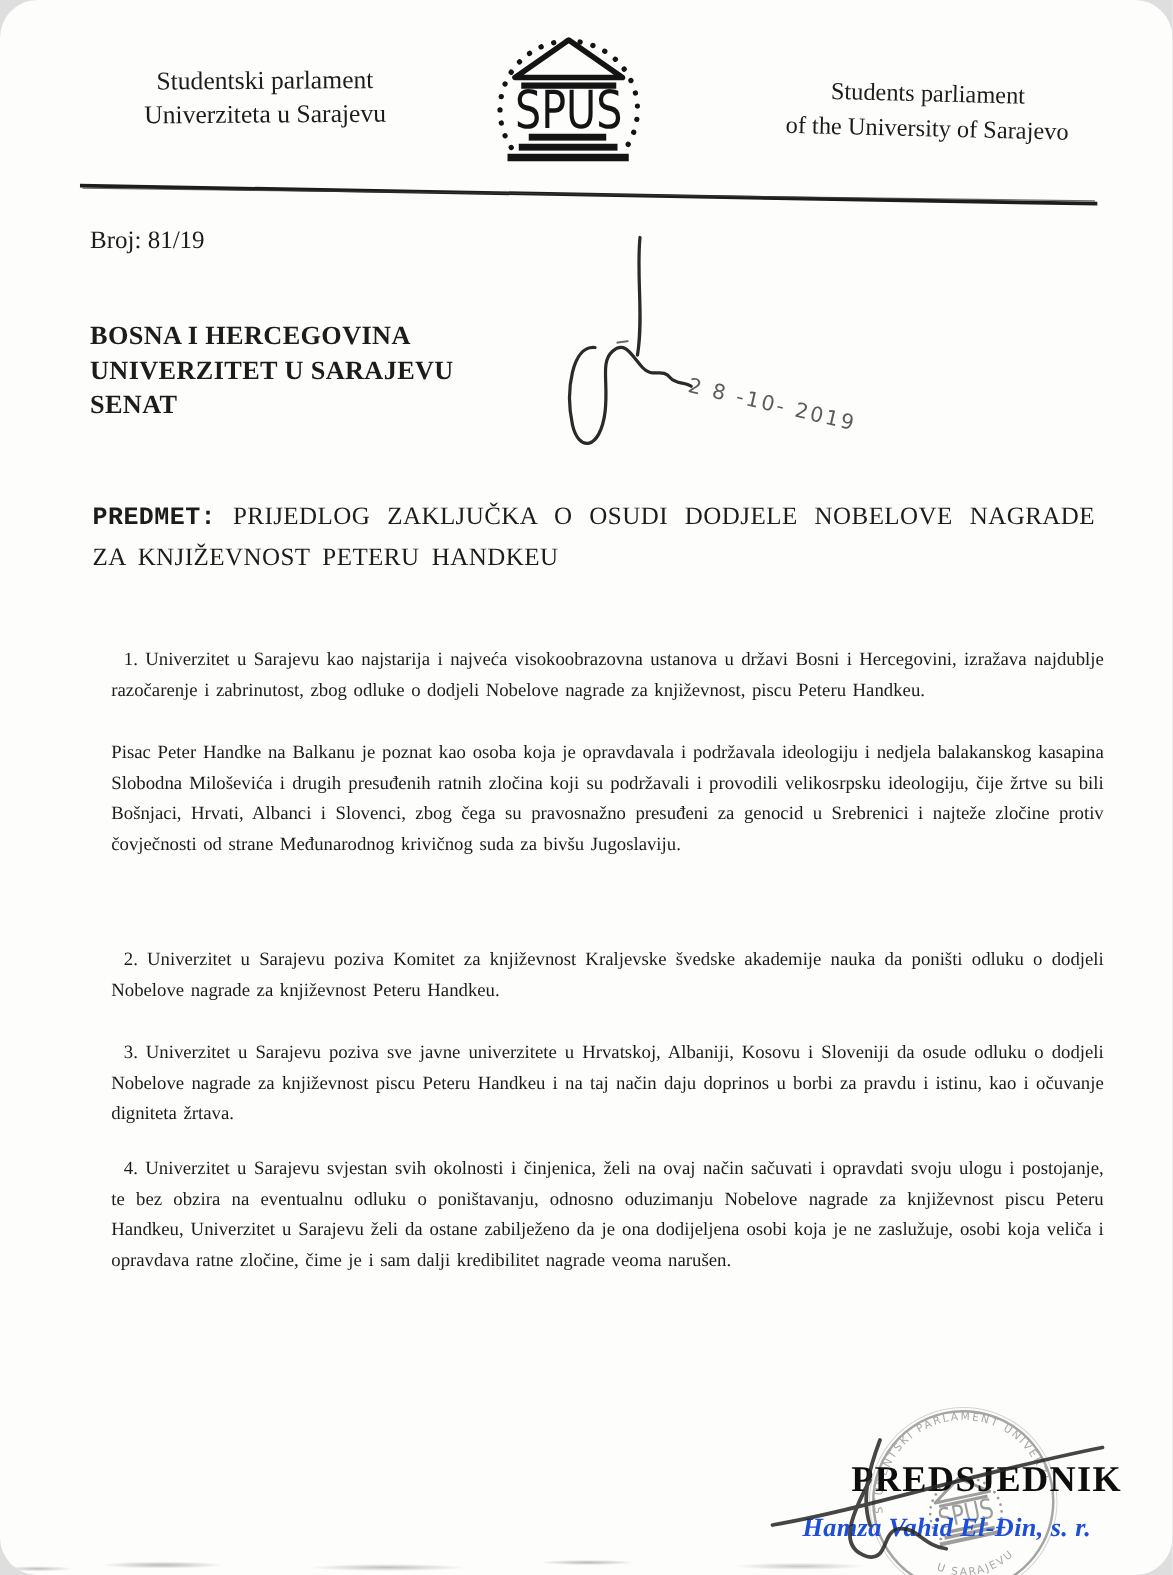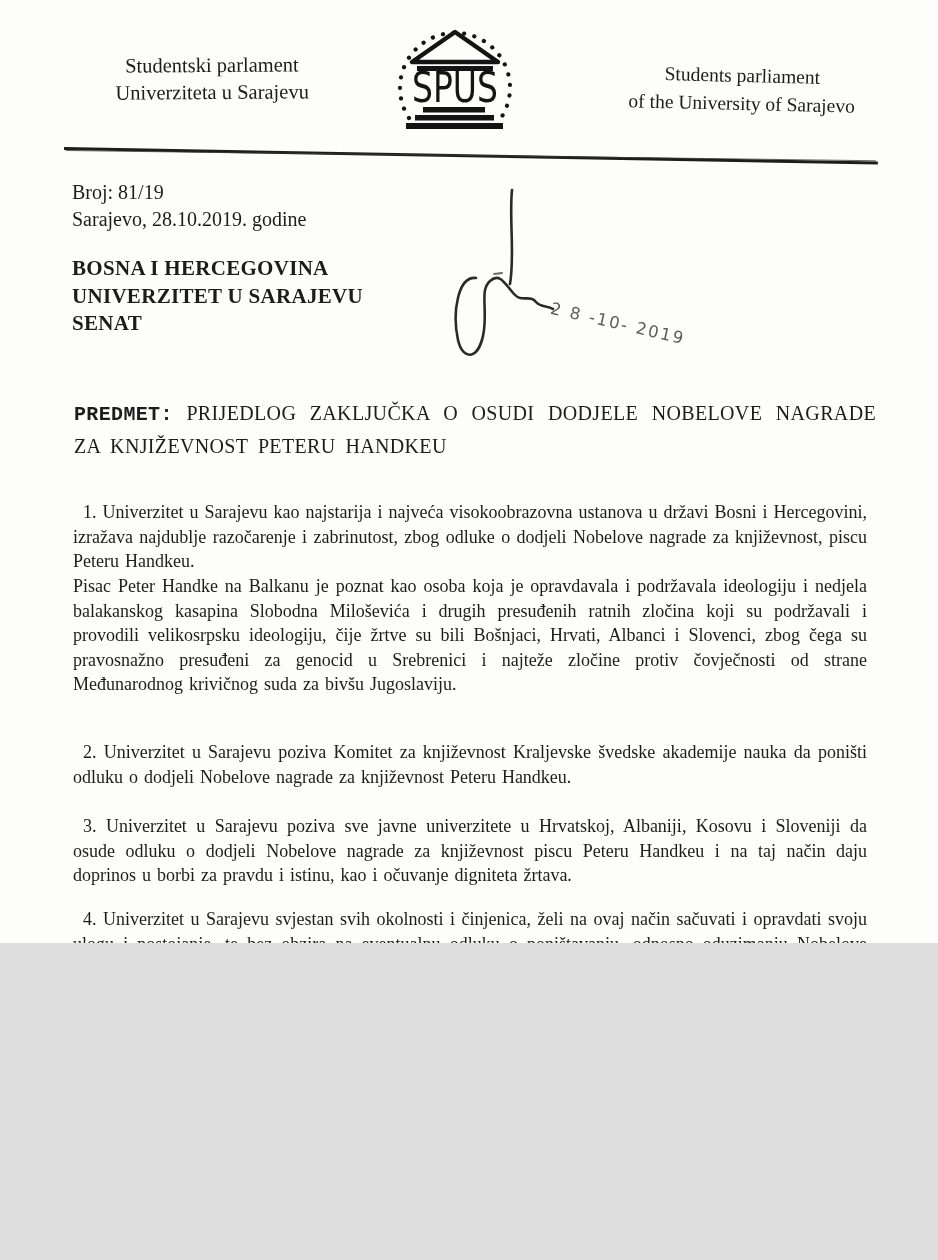--- a/index.html
+++ b/index.html
@@ -1,19 +1,19 @@
 <!DOCTYPE html>
 <html><head>
 <meta charset="utf-8">
 <style>
   html,body{margin:0;padding:0;background:#dedede;}
   .page{
-    position:relative;width:938px;height:943px;background:#fdfdfc;
+    position:relative;width:938px;height:1260px;background:#fdfdfc;
     font-family:"Liberation Serif","DejaVu Serif",serif;color:#1c1c1c;
-    overflow:hidden;margin:0 auto;
+    overflow:hidden;margin:0 auto;border-radius:30px;
   }
   
   .hdr-left{position:absolute;left:94px;top:52px;width:236px;text-align:center;
     font-size:20.5px;line-height:27px;transform:rotate(-.4deg);}
   .hdr-right{position:absolute;left:606px;top:62px;width:272px;text-align:center;
     font-size:19.5px;line-height:28px;transform:rotate(1.4deg);}
   .logo{position:absolute;left:392px;top:12px;}
   .divider{position:absolute;left:64px;top:147px;width:814px;height:2.6px;background:#1d1d1d;
     transform:rotate(1.02deg);transform-origin:left center;}
   .divider2{position:absolute;left:66px;top:150px;width:810px;height:1.4px;background:#3a3a3a;
@@ -24,21 +24,21 @@
   .org{position:absolute;left:72px;top:255px;font-weight:bold;font-size:21px;
     line-height:27.5px;letter-spacing:.3px;}
   .sigmark{position:absolute;left:450px;top:182px;}
   .datestamp{position:absolute;left:549px;top:314px;transform:rotate(13deg);
     font-family:"DejaVu Sans",sans-serif;font-size:16.5px;letter-spacing:2px;
     color:#3f3f3f;opacity:.85;white-space:nowrap;}
   
   .subject{position:absolute;left:74px;top:398px;width:802px;margin:0;
     font-size:20px;line-height:30.5px;text-align:justify;letter-spacing:.35px;word-spacing:4.5px;}
   .subject .lbl{font-weight:bold;font-family:Liberation Mono, monospace;}
-  .para{position:absolute;left:73px;width:794px;margin:0;font-size:18px;
+  .para{position:absolute;left:73px;width:794px;margin:16px;font-size:15px;
     line-height:24.6px;text-align:justify;word-spacing:1.5px;}
   .ind{text-indent:10px;}
   .pa{top:500px;} .pb{top:574px;} .p2{top:740px;} .p3{top:814px;} .p4{top:907px;} .p5{top:1049px;}
   
   .stamp{position:absolute;left:664px;top:1116px;opacity:.6;transform:rotate(-12deg);}
   .prez{position:absolute;left:681px;top:1168px;font-size:29px;font-weight:bold;
     letter-spacing:1.1px;color:#0e0e0e;}
   .signer{position:absolute;left:642px;top:1210px;font-size:21px;font-weight:bold;
     font-style:italic;letter-spacing:.3px;color:#1d4ed8;}
   .scribble{position:absolute;left:600px;top:1126px;}
@@ -72,21 +72,20 @@
 
   <div class="hdr-right">
     <div>Students parliament</div>
     <div>of the University of Sarajevo</div>
   </div>
 
   <div class="divider"></div>
   <div class="divider2"></div>
 
   <div class="refnum">Broj: 81/19</div>
-  <div class="refdate">Sarajevo, 28.10.2019. godine</div>
 
   <div class="org">
     <div>BOSNA I HERCEGOVINA</div>
     <div>UNIVERZITET U SARAJEVU</div>
     <div>SENAT</div>
   </div>
 
   <svg class="sigmark" width="140" height="190" viewBox="0 0 140 190">
     <g fill="none" stroke="#2a2a2a" stroke-width="2.6" stroke-linecap="round">
       <path d="M 62 8 C 59 38 65 72 60 102"></path>

